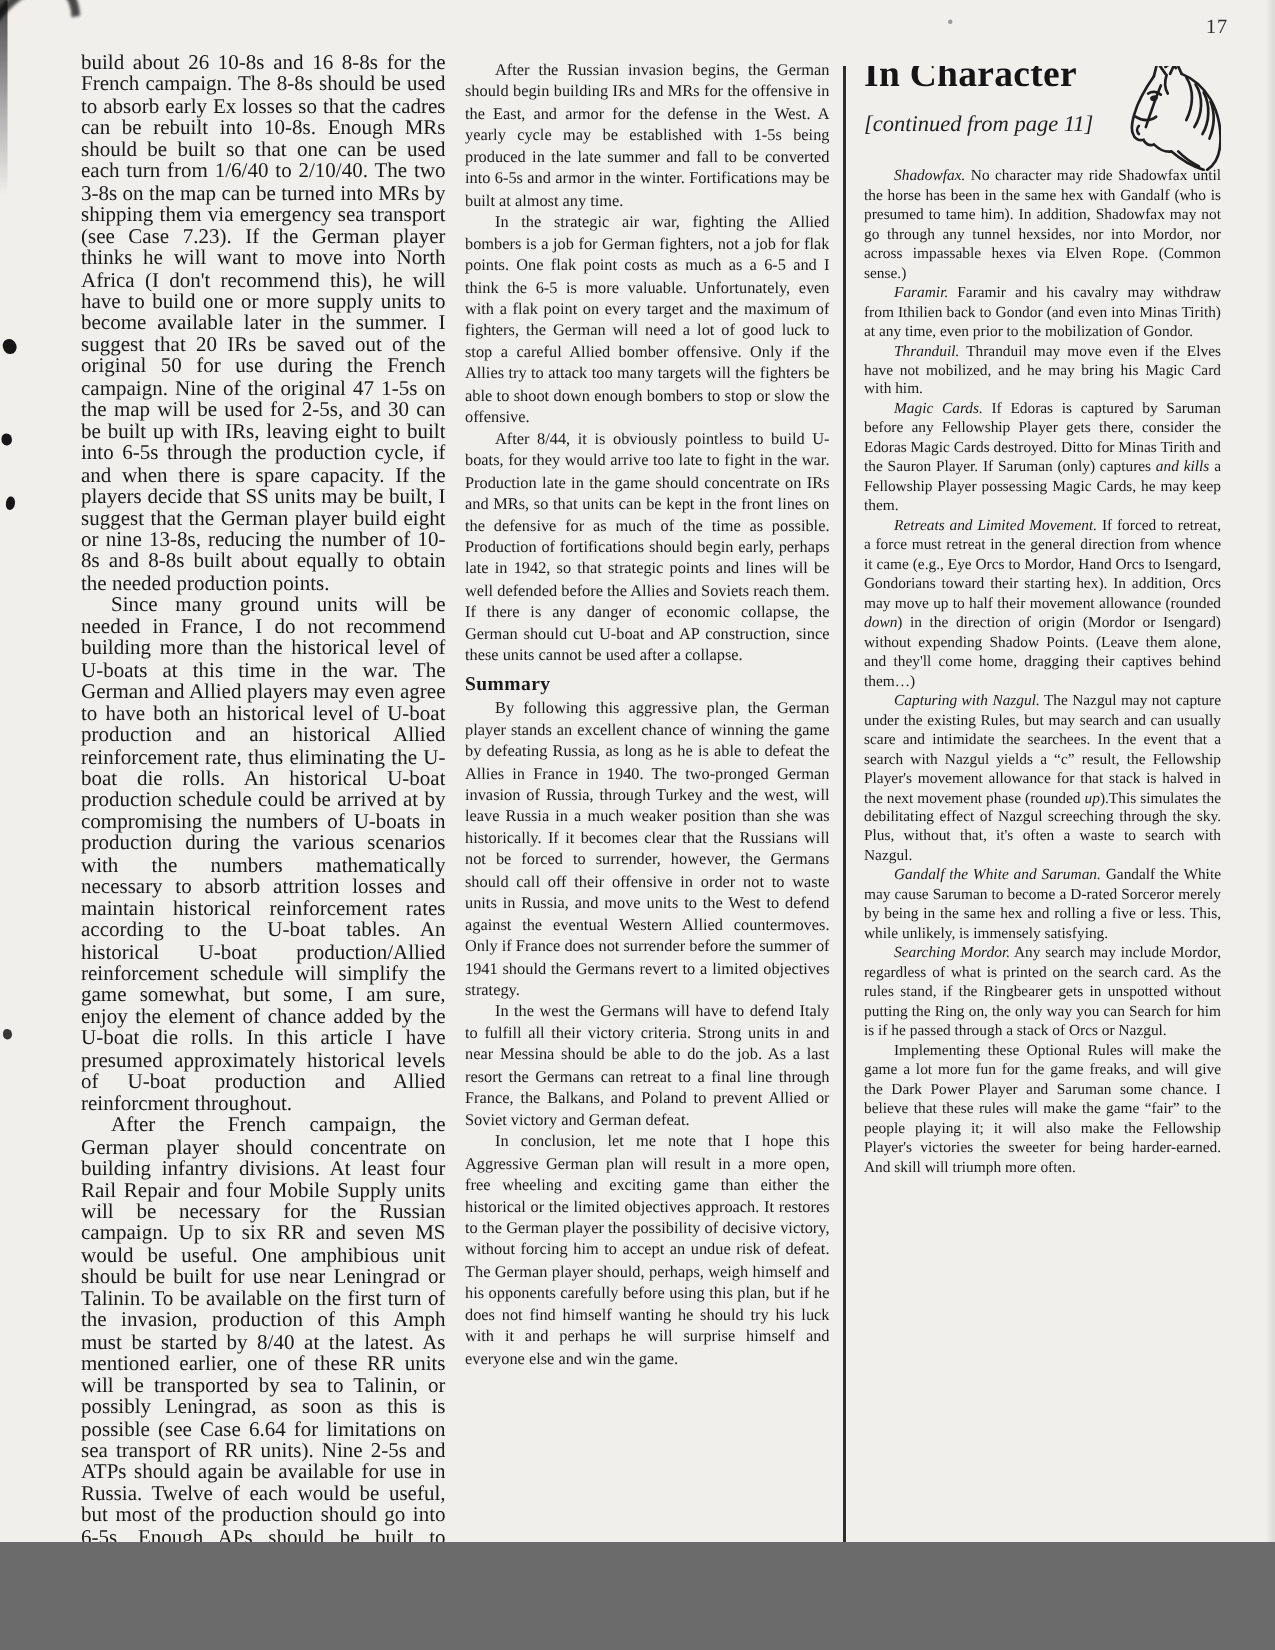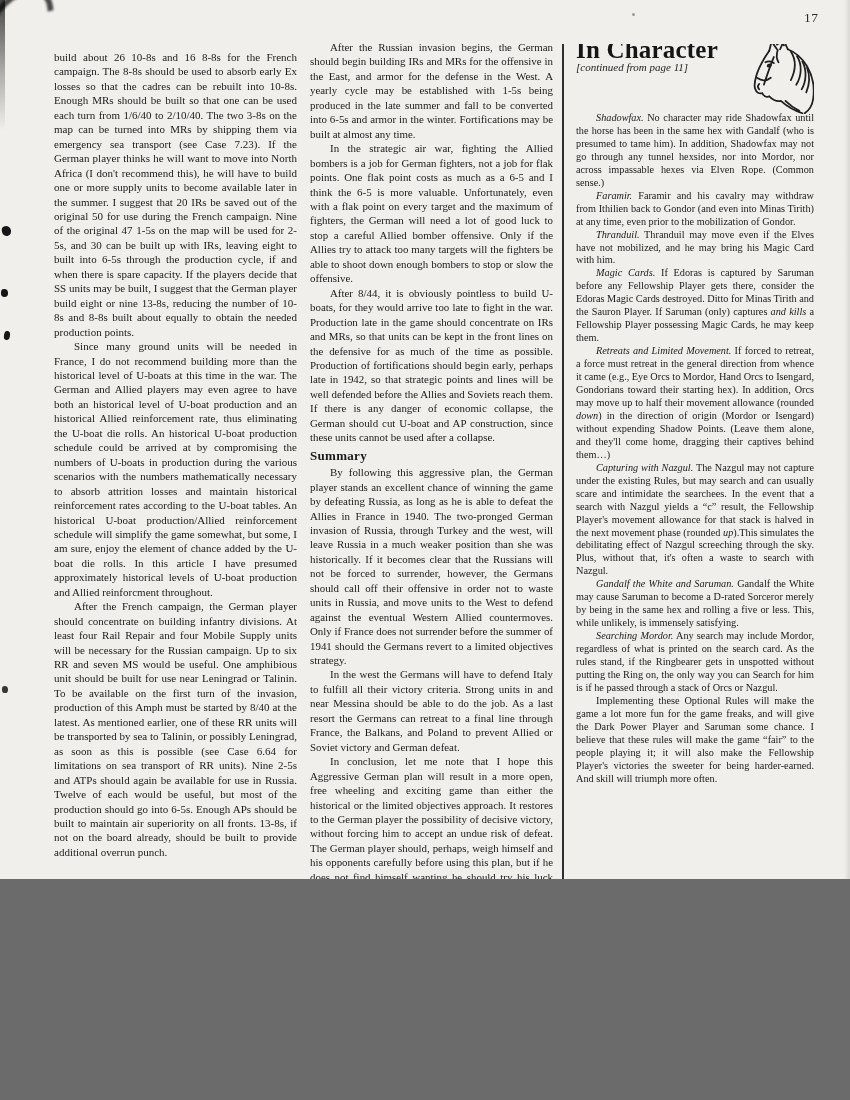--- a/index.html
+++ b/index.html
@@ -1,52 +1,52 @@
 <!DOCTYPE html>
 <html><head>
 <meta charset="utf-8">
 <style>
   html,body { margin:0; padding:0; background:#6b6b6b; }
   .page {
-    position:relative; width:850px; height:879px; overflow:hidden;
+    position:relative; width:850px; height:1028px; overflow:hidden;
     background:
       radial-gradient(ellipse at 30% 20%, rgba(255,255,255,0.5), rgba(255,255,255,0) 60%),
       linear-gradient(105deg, #eae8e5 0%, #f1f0ed 28%, #f3f2ef 62%, #edecb e 100%),
       #f0efec;
     background-color:#f0efec;
     font-family:"Liberation Serif","DejaVu Serif",serif;
     color:#1a1a1a;
   }
   .page-number {
     position:absolute; left:804px; top:10px;
     font-size:13.5px; color:#2c2c2c; letter-spacing:0.5px;
   }
   .col {
     position:absolute; text-align:justify; overflow:hidden;
   }
-  #col1 { left:54px;  top:50px; width:243px; height:1036px; font-size:11px;  line-height:14.45px; }
+  #col1 { left:54px;  top:36px; width:243px; height:1036px; font-size:14px;  line-height:14.45px; }
   #col2 { left:310px; top:40px; width:243px; height:1036px; font-size:10.9px;  line-height:14.45px; }
   #col3 { left:576px; top:44px; width:238px; height:1016px; font-size:10.25px; line-height:12.95px; }
   .para { margin:0; text-align:justify; }
   .ind  { text-indent:20px; }
   .ital { font-style:italic; }
   .col-heading {
     font-weight:bold; text-align:left; font-size:13px;
     padding:4px 0 2px 0; letter-spacing:0.3px;
   }
   .divider {
     position:absolute; left:562px; top:44px; width:2px; height:1012px;
     background:#2e2e2e;
   }
   .in-char-header { position:relative; height:68px; }
   .in-char-title {
     font-size:25px; font-weight:bold; letter-spacing:0.2px; color:#151515;
   }
   .in-char-cont {
-    font-style:italic; font-size:11px; margin-top:4px; color:#222;
+    font-style:italic; font-size:15px; margin-top:20px; color:#222;
   }
   .horse {
     position:absolute; right:-12px; top:-4px; width:78px; height:74px;
   }
   .horse path { fill:none; stroke:#1f1f1f; stroke-width:2.3; stroke-linecap:round; }
   
   .corner-smudge {
     position:absolute; left:-14px; top:-18px; width:48px; height:88px;
     border:6px solid #101010; border-radius:50%;
     border-right-color:transparent; border-bottom-color:transparent;

